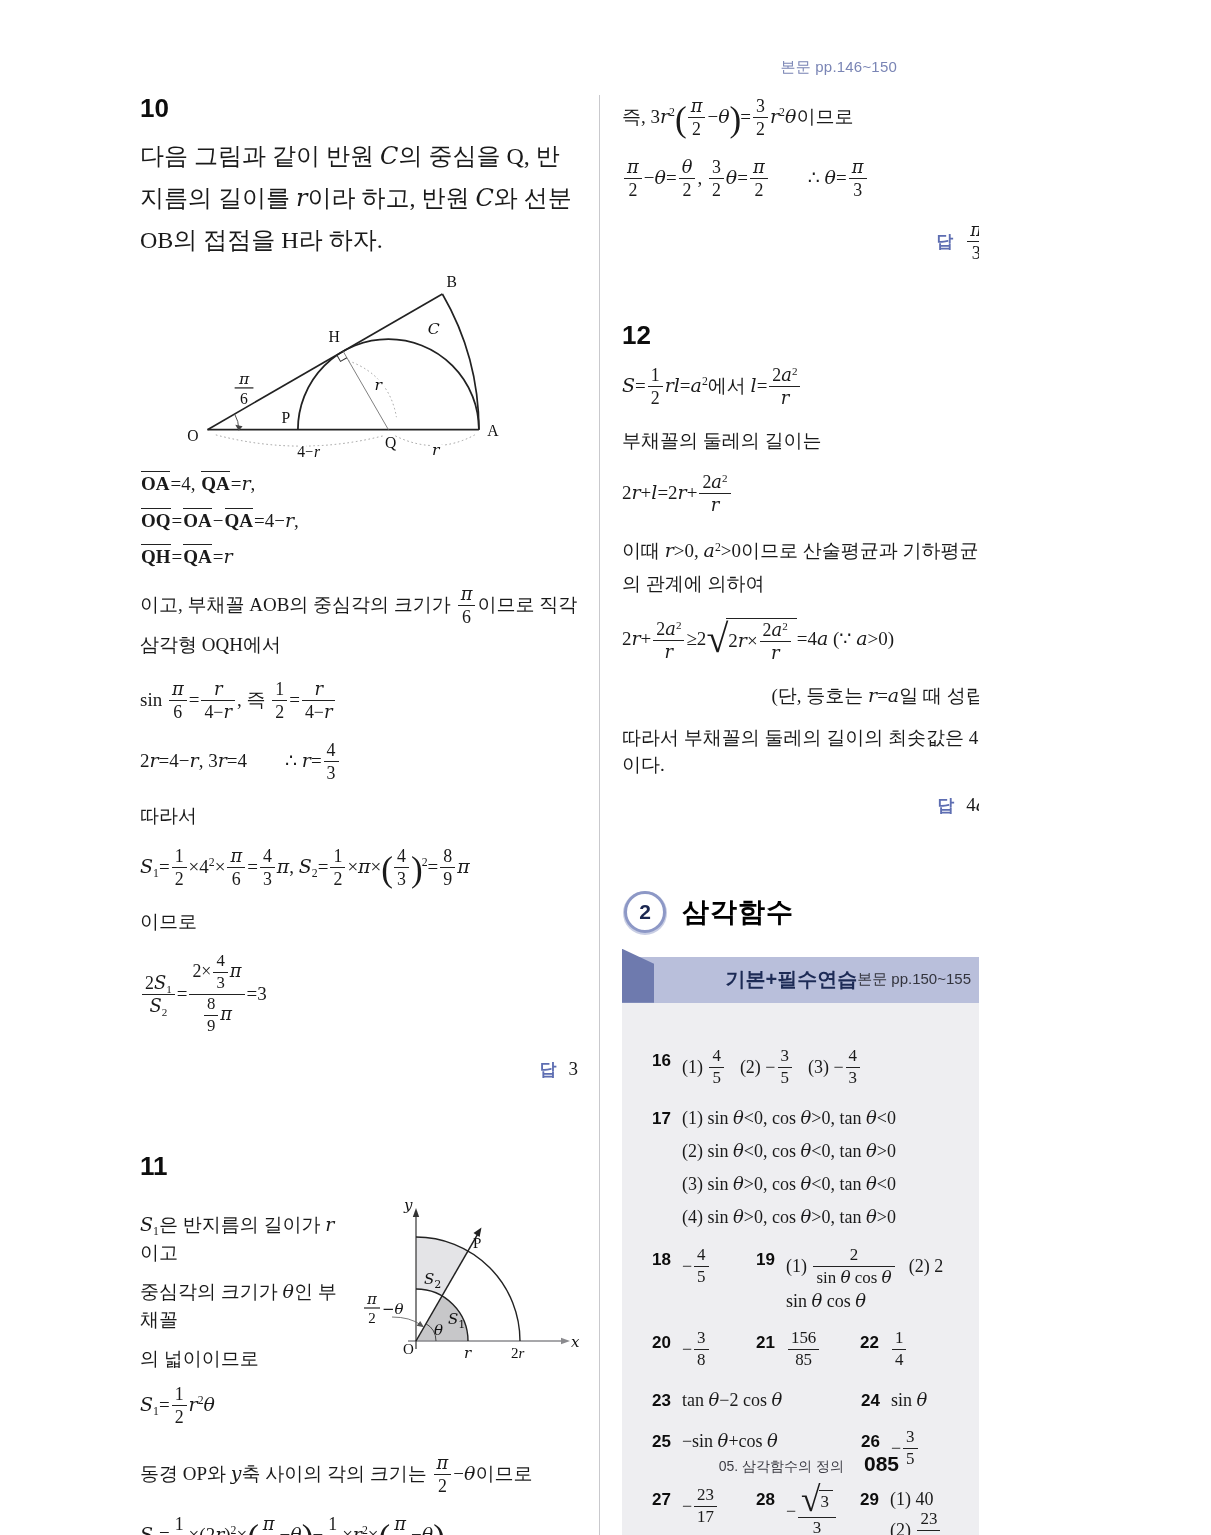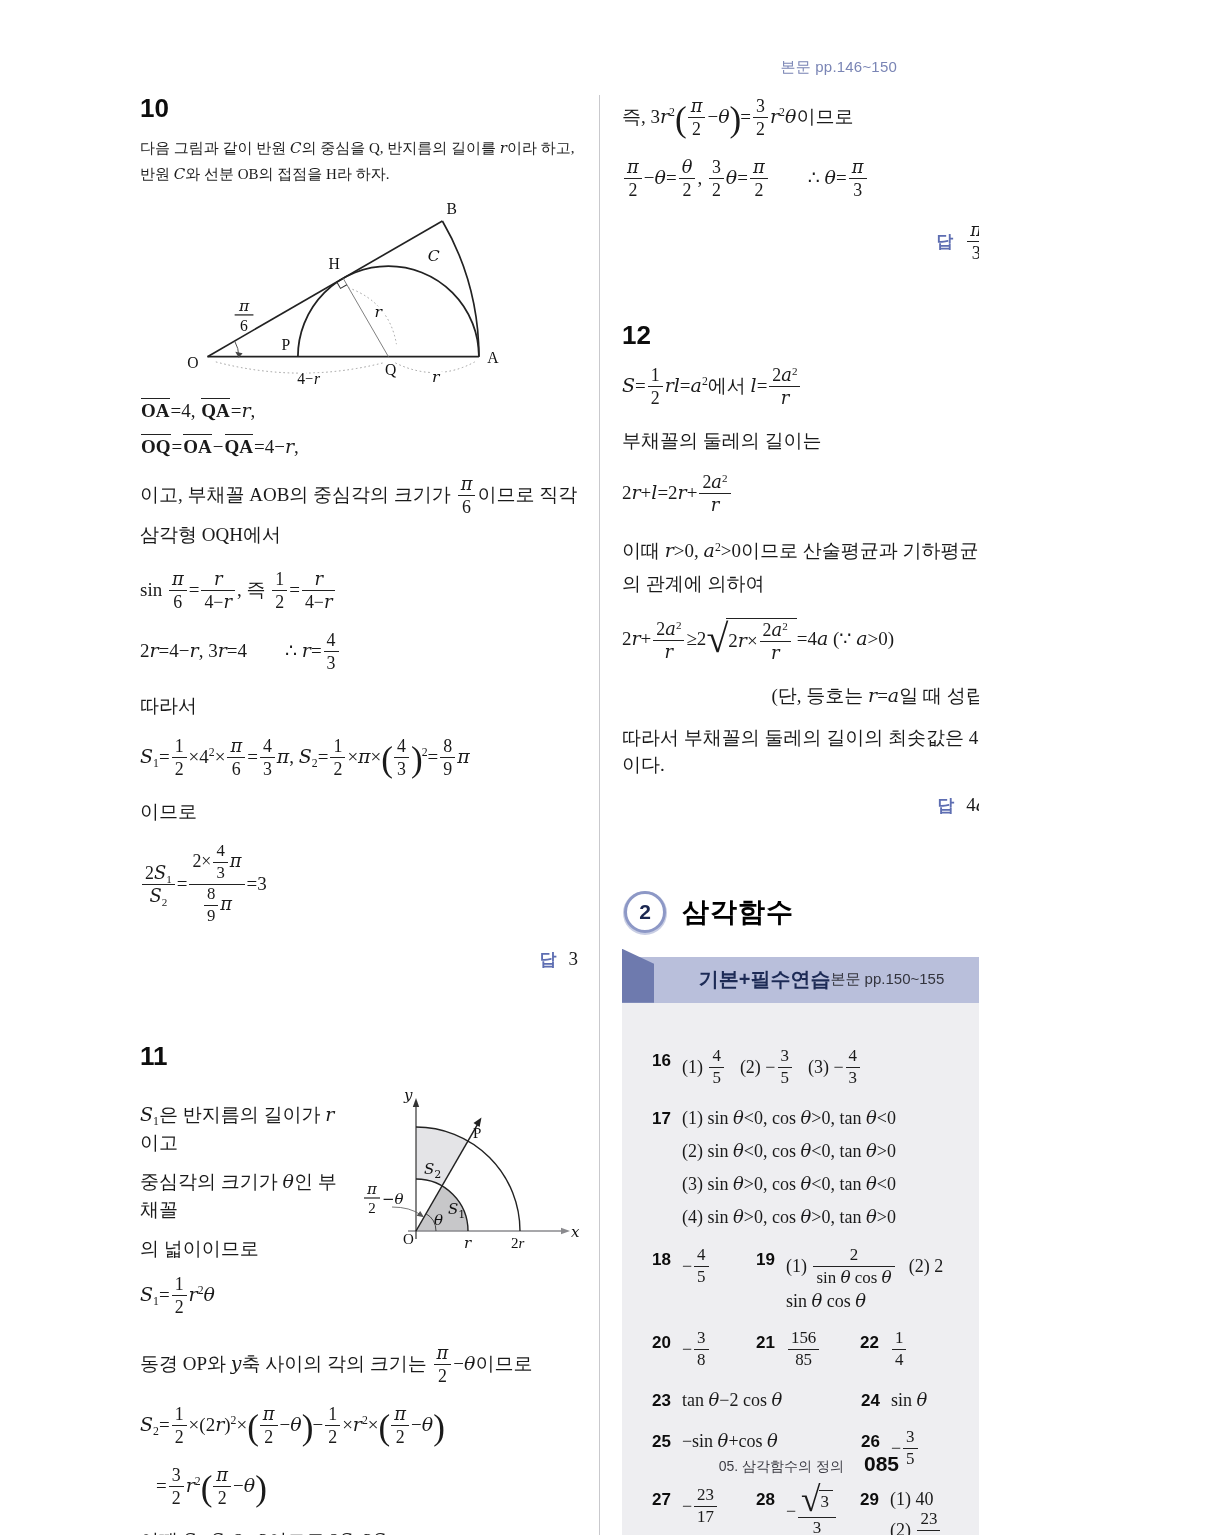--- a/index.html
+++ b/index.html
@@ -7,21 +7,21 @@
         font-family:"Liberation Serif","DejaVu Serif",serif;color:#1a1a1a;}
   .hdr{position:absolute;top:58px;right:82px;font-family:"Liberation Sans","DejaVu Sans",sans-serif;
        font-size:15px;color:#7a85b5;letter-spacing:.2px;}
   .cols{display:flex;align-items:stretch;padding:95px 0 0 140px;}
   .col-left{width:497px;padding-right:17px;box-sizing:border-box;}
   .col-right{width:574px;border-left:1px solid #c9c9cd;padding-left:22px;padding-right:80px;box-sizing:border-box;}
   .prob-num{font-family:"Liberation Sans","DejaVu Sans",sans-serif;font-weight:700;font-size:26px;
             color:#0d0d0d;margin:0 0 14px 0;line-height:1;}
   .mt70{margin-top:72px;}
   .mt55{margin-top:40px;}
-  .para{font-size:15px;line-height:1.75;margin:6px 0 10px 0;}
+  .para{font-size:24px;line-height:1.75;margin:6px 0 10px 0;}
   .mline{font-size:19px;line-height:1.45;margin:14px 0;}
   .mline.tight{margin:9px 0;}
   .mline.tall{margin:18px 0;}
   .indent1{padding-left:16px;}
   .right{text-align:right;}
   .mtext{}
   .mvar{font-style:italic;font-family:"DejaVu Serif","Liberation Serif",serif;}
   sub.msub{font-size:0.62em;vertical-align:-0.35em;line-height:0;}
   sup.msup{font-size:0.62em;vertical-align:0.55em;line-height:0;}
   .frac{display:inline-flex;flex-direction:column;vertical-align:middle;text-align:center;
@@ -44,21 +44,21 @@
   svg text{font-family:"Liberation Serif","DejaVu Serif",serif;font-size:15px;fill:#111;}
   svg text.it{font-style:italic;font-family:"DejaVu Serif",serif;}
   
   .sec-head{display:flex;align-items:center;gap:16px;margin:74px 0 24px 2px;}
   .sec-badge{width:36px;height:36px;border-radius:50%;background:#fff;border:3px solid #8d98c6;
              box-shadow:0 1px 0 1px #c9cee4;color:#1b2750;display:flex;align-items:center;justify-content:center;
              font:700 21px "Liberation Sans","DejaVu Sans",sans-serif;}
   .sec-title{font:700 27px "Liberation Sans","DejaVu Sans",sans-serif;color:#000000;letter-spacing:1px;}
   .apanel{margin-top:4px;}
   .apanel-bar{position:relative;background:#b9bfdb;height:46px;border-radius:0 10px 10px 0;
-              display:flex;align-items:center;justify-content:center;padding:0 20px 0 50px;box-sizing:border-box;}
+              display:flex;align-items:center;justify-content:flex-end;padding:0 20px 0 50px;box-sizing:border-box;}
   .apanel-bar::before{content:"";position:absolute;left:0;top:-8px;width:32px;height:54px;background:#6e7aae;
               clip-path:polygon(0 0,100% 28%,100% 100%,0 100%);}
   .apanel-bar .bar-left{font:700 20px "Liberation Sans","DejaVu Sans",sans-serif;color:#1c2a55;position:relative;}
   .apanel-bar .bar-right{font:400 15px "Liberation Sans","DejaVu Sans",sans-serif;color:#33343d;}
   .apanel-box{background:#eeeef1;border-radius:0 0 16px 16px;padding:30px 26px 26px 30px;}
   .arow{display:flex;align-items:flex-start;margin-bottom:17px;font-size:18px;margin-top:15px;}
   .arow:last-child{margin-bottom:0;}
   .aitem{display:flex;align-items:flex-start;min-width:104px;padding-right:6px;box-sizing:border-box;}
   .arow:nth-child(5) .aitem:first-child,.arow:nth-child(6) .aitem:first-child{min-width:209px;}
   .anum{font:700 17px "Liberation Sans","DejaVu Sans",sans-serif;color:#0d0d0d;margin:3px 11px 0 0;}
@@ -103,20 +103,21 @@
         <text x="273" y="60" class="it">C</text>
         <text x="133" y="146">P</text>
         <text x="232" y="170">Q</text>
         <text x="222" y="114" class="it" stroke="#fff" stroke-width="5" paint-order="stroke">r</text>
         <text x="148" y="178" stroke="#fff" stroke-width="5" paint-order="stroke"><tspan>4−</tspan><tspan class="it" font-style="italic">r</tspan></text>
         <text x="277" y="176" class="it" stroke="#fff" stroke-width="5" paint-order="stroke">r</text>
       </svg>
 
       <div class="mline tight"><span class="ovl">OA</span><span class="mtext">=4, </span><span class="ovl">QA</span><span class="mtext">=</span><span class="mvar">r</span><span class="mtext">,</span></div>
       <div class="mline tight"><span class="ovl">OQ</span><span class="mtext">=</span><span class="ovl">OA</span><span class="mtext">−</span><span class="ovl">QA</span><span class="mtext">=4−</span><span class="mvar">r</span><span class="mtext">,</span></div>
+      <div class="mline tight"><span class="ovl">QH</span><span class="mtext">=</span><span class="ovl">QA</span><span class="mtext">=</span><span class="mvar">r</span></div>
       <div class="mline" style="line-height:1.8"><span class="mtext">이고, 부채꼴 AOB의 중심각의 크기가 </span><span class="frac">
             <span class="num"><span class="mvar">π</span></span>
             <span class="den"><span class="mtext">6</span></span>
           </span><span class="mtext">이므로 직각삼각형 OQH에서</span></div>
       <div class="mline tall"><span class="mtext">sin </span><span class="frac">
             <span class="num"><span class="mvar">π</span></span>
             <span class="den"><span class="mtext">6</span></span>
           </span><span class="mtext">=</span><span class="frac">
             <span class="num"><span class="mvar">r</span></span>
             <span class="den"><span class="mtext">4−</span><span class="mvar">r</span></span>

